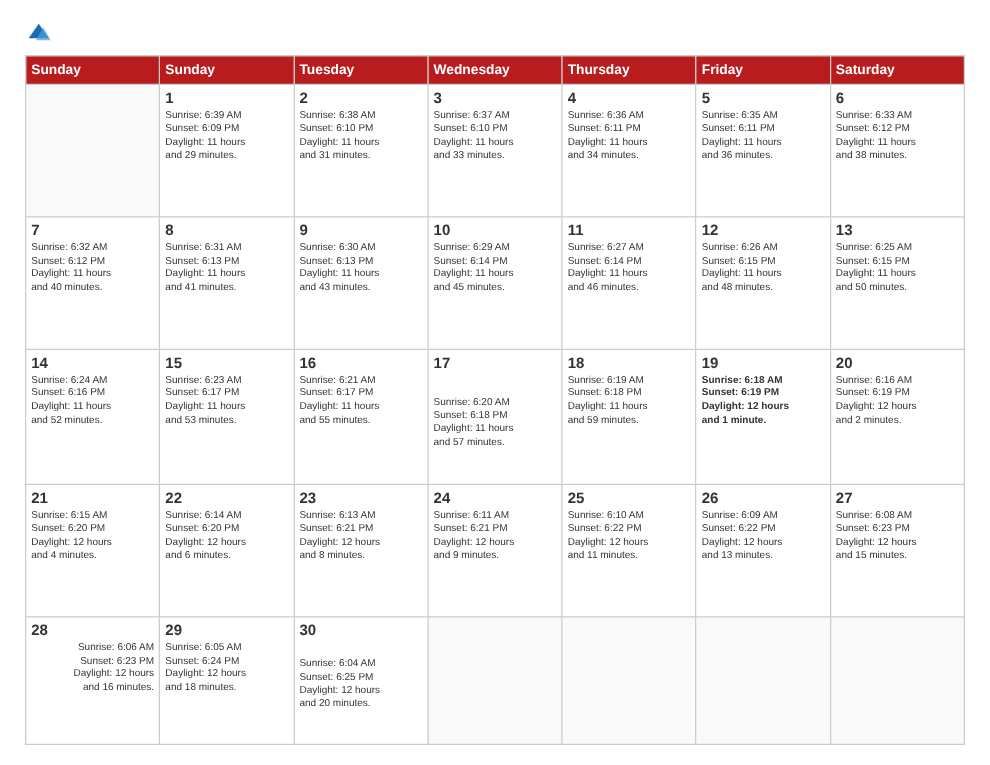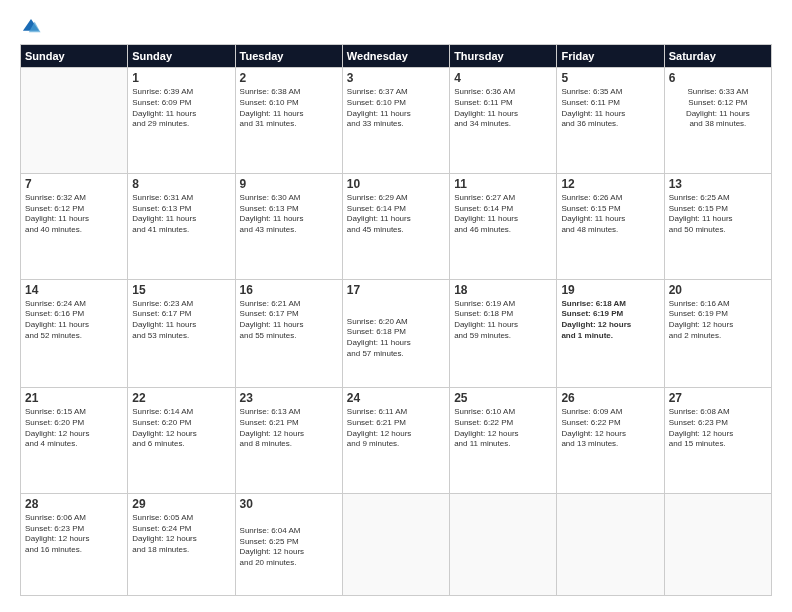--- a/index.html
+++ b/index.html
@@ -52,21 +52,21 @@
       font-size: 14px;
       color: #333;
       font-weight: bold;
     }
     .calendar {
       width: 100%;
       border-collapse: collapse;
       flex: 1;
     }
     .calendar th {
-      background: #0f172a;
+      background: #b91c1c;
       color: white;
       font-size: 11px;
       font-weight: bold;
       padding: 5px 4px;
       text-align: left;
       border: 1px solid #ccc;
     }
     .calendar td {
       vertical-align: top;
       border: 1px solid #ccc;
@@ -161,21 +161,21 @@
           </td>
           <td>
             <span class="day-number">5</span>
             <div class="day-info" style="white-space: pre-line;">Sunrise: 6:35 AM
 Sunset: 6:11 PM
 Daylight: 11 hours
 and 36 minutes.</div>
           </td>
           <td>
             <span class="day-number">6</span>
-            <div class="day-info" style="white-space: pre-line; text-align: center;">Sunrise: 6:33 AM
+            <div class="day-info" style="white-space: pre-line;">Sunrise: 6:33 AM
 Sunset: 6:12 PM
 Daylight: 11 hours
 and 38 minutes.</div>
           </td>
         </tr>
         <tr>
           <td>
             <span class="day-number">7</span>
             <div class="day-info" style="white-space: pre-line;">Sunrise: 6:32 AM
 Sunset: 6:12 PM
@@ -323,21 +323,21 @@
             <span class="day-number">27</span>
             <div class="day-info" style="white-space: pre-line;">Sunrise: 6:08 AM
 Sunset: 6:23 PM
 Daylight: 12 hours
 and 15 minutes.</div>
           </td>
         </tr>
         <tr>
           <td>
             <span class="day-number">28</span>
-            <div class="day-info" style="white-space: pre-line;">Sunrise: 6:06 AM
+            <div class="day-info" style="white-space: pre-line; text-align: right;">Sunrise: 6:06 AM
 Sunset: 6:23 PM
 Daylight: 12 hours
 and 16 minutes.</div>
           </td>
           <td>
             <span class="day-number">29</span>
             <div class="day-info" style="white-space: pre-line;">Sunrise: 6:05 AM
 Sunset: 6:24 PM
 Daylight: 12 hours
 and 18 minutes.</div>

